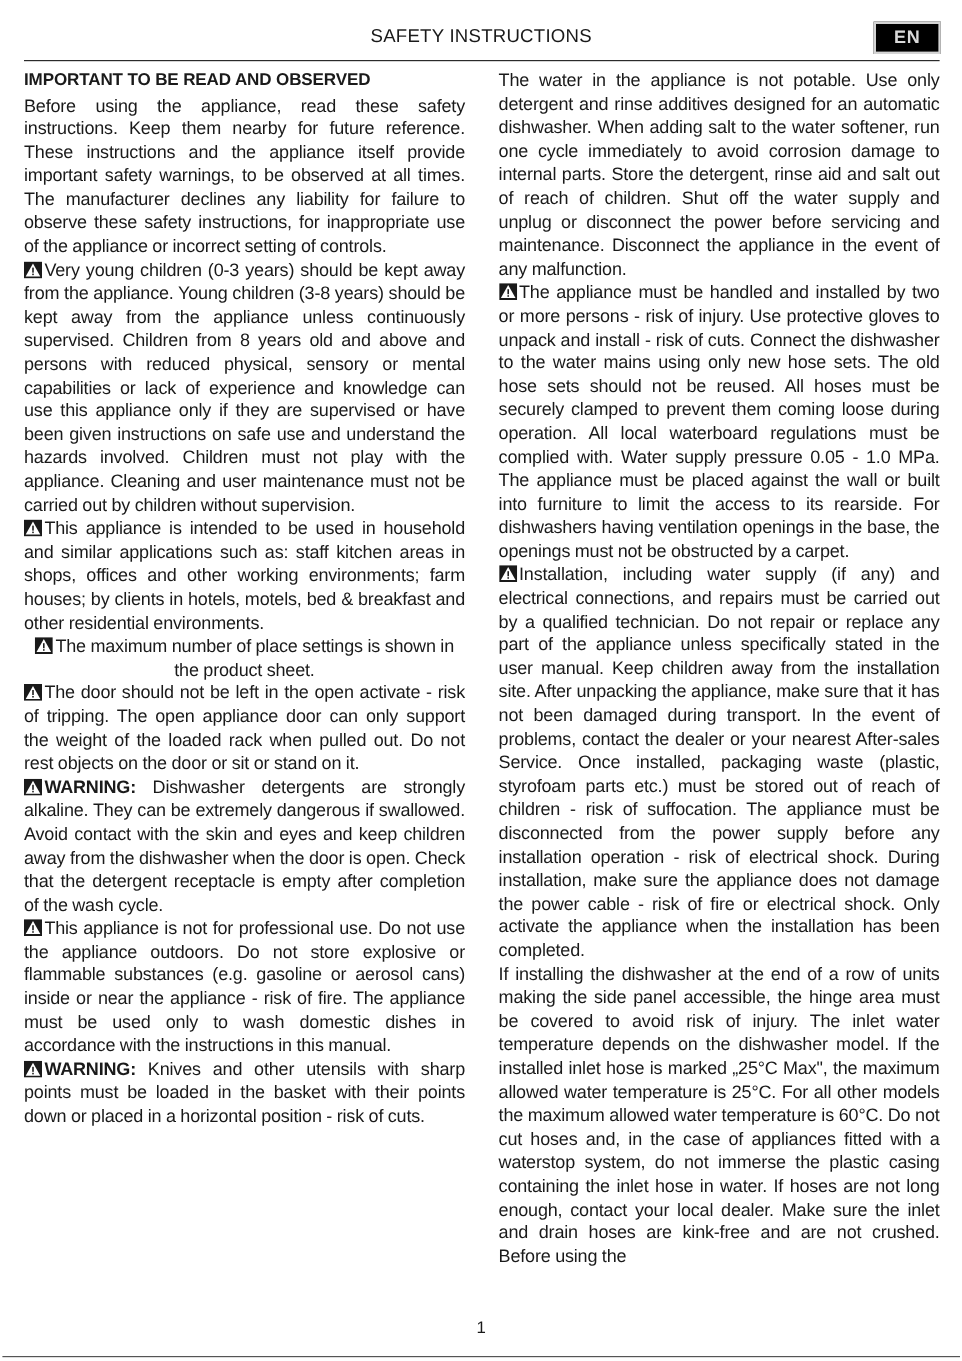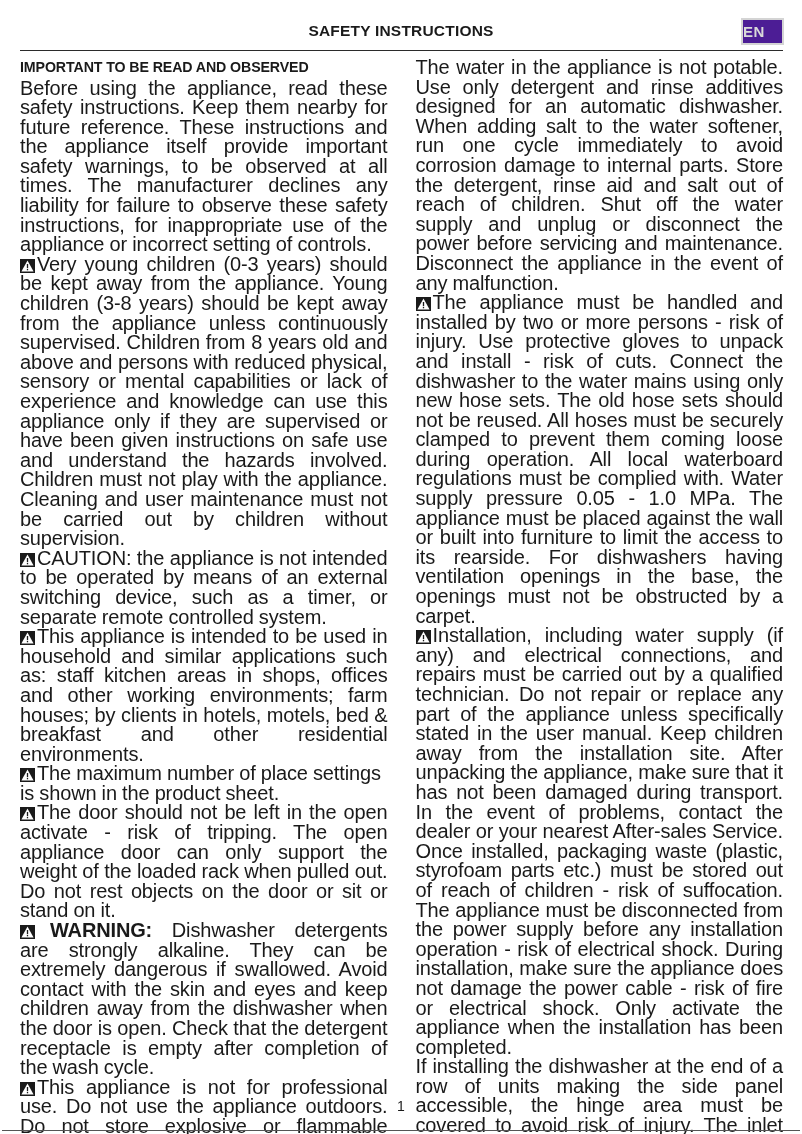--- a/index.html
+++ b/index.html
@@ -25,35 +25,36 @@
     width: 802px;
     height: 48px;
   }
   .header-title {
     position: absolute;
     left: 0;
     right: 0;
     top: 22px;
     text-align: center;
     font-size: 15.5px;
-    font-weight: bold;
+    font-weight: normal;
     letter-spacing: 0.2px;
   }
   .lang-badge {
     position: absolute;
     right: 18px;
     top: 18px;
-    width: 43px;
+    width: 56px;
     height: 27px;
-    background: #4c1d95;
+    background: #000000;
     border: 2px solid #d4d4d4;
     color: #d9d9d9;
     font-size: 15px;
     font-weight: bold;
     line-height: 23px;
+    text-align: center;
     letter-spacing: 0.5px;
   }
 
   .rule-top {
     position: absolute;
     left: 20px;
     top: 50px;
     width: 763px;
     height: 0;
     border-top: 1.6px solid #2b2b2b;
@@ -84,31 +85,31 @@
   h2.sect {
     font-size: 14.2px;
     font-weight: bold;
     margin: 5px 0 1px 0;
     line-height: 19.5px;
     letter-spacing: -0.1px;
   }
   h2.sect.first { margin-top: 0; }
 
   p.para {
-    font-size: 20px;
+    font-size: 15px;
     line-height: 19.6px;
     margin: 0;
     text-align: justify;
     text-justify: inter-word;
     letter-spacing: -0.15px;
     word-spacing: -0.2px;
   }
-  p.para.nojust { text-align: left; }
-
-  b.strong { font-weight: bold; margin-left: 13px; }
+  p.para.nojust { text-align: center; }
+
+  b.strong { font-weight: bold; }
 
   
   .warn-icon {
     display: inline-block;
     width: 15px;
     height: 14px;
     vertical-align: -2px;
     margin-right: 2px;
     position: relative;
     top: 0px;
@@ -143,26 +144,20 @@
     <p class="para">Before using the appliance, read these safety instructions. Keep them nearby for future reference. These instructions and the appliance itself provide important safety warnings, to be observed at all times. The manufacturer declines any liability for failure to observe these safety instructions, for inappropriate use of the appliance or incorrect setting of controls.</p>
 
     <p class="para"><span class="warn-icon"><svg width="15" height="14" viewBox="0 0 15 14">
             <rect x="0" y="0" width="15" height="14" fill="#1a1a1a"></rect>
             <polygon points="7.5,1.6 13.6,12.4 1.4,12.4" fill="#ffffff"></polygon>
             <rect x="6.85" y="5.0" width="1.3" height="4.2" fill="#1a1a1a"></rect>
             <rect x="6.85" y="10.0" width="1.3" height="1.3" fill="#1a1a1a"></rect>
           </svg></span><span>Very young children (0-3 years) should be kept away from the appliance. Young children (3-8 years) should be kept away from the appliance unless continuously supervised. Children from 8 years old and above and persons with reduced physical, sensory or mental capabilities or lack of experience and knowledge can use this appliance only if they are supervised or have been given instructions on safe use and understand the hazards involved. Children must not play with the appliance. Cleaning and user maintenance must not be carried out by children without supervision.</span></p>
 
 
-    <p class="para"><span class="warn-icon"><svg width="15" height="14" viewBox="0 0 15 14">
-            <rect x="0" y="0" width="15" height="14" fill="#1a1a1a"></rect>
-            <polygon points="7.5,1.6 13.6,12.4 1.4,12.4" fill="#ffffff"></polygon>
-            <rect x="6.85" y="5.0" width="1.3" height="4.2" fill="#1a1a1a"></rect>
-            <rect x="6.85" y="10.0" width="1.3" height="1.3" fill="#1a1a1a"></rect>
-          </svg></span><span>CAUTION: the appliance is not intended to be operated by means of an external switching device, such as a timer, or separate remote controlled system.</span></p>
 
     <p class="para"><span class="warn-icon"><svg width="15" height="14" viewBox="0 0 15 14">
             <rect x="0" y="0" width="15" height="14" fill="#1a1a1a"></rect>
             <polygon points="7.5,1.6 13.6,12.4 1.4,12.4" fill="#ffffff"></polygon>
             <rect x="6.85" y="5.0" width="1.3" height="4.2" fill="#1a1a1a"></rect>
             <rect x="6.85" y="10.0" width="1.3" height="1.3" fill="#1a1a1a"></rect>
           </svg></span><span>This appliance is intended to be used in household and similar applications such as: staff kitchen areas in shops, offices and other working environments; farm houses; by clients in hotels, motels, bed &amp; breakfast and other residential environments.</span></p>
 
     <p class="para nojust"><span class="warn-icon"><svg width="15" height="14" viewBox="0 0 15 14">
             <rect x="0" y="0" width="15" height="14" fill="#1a1a1a"></rect>

